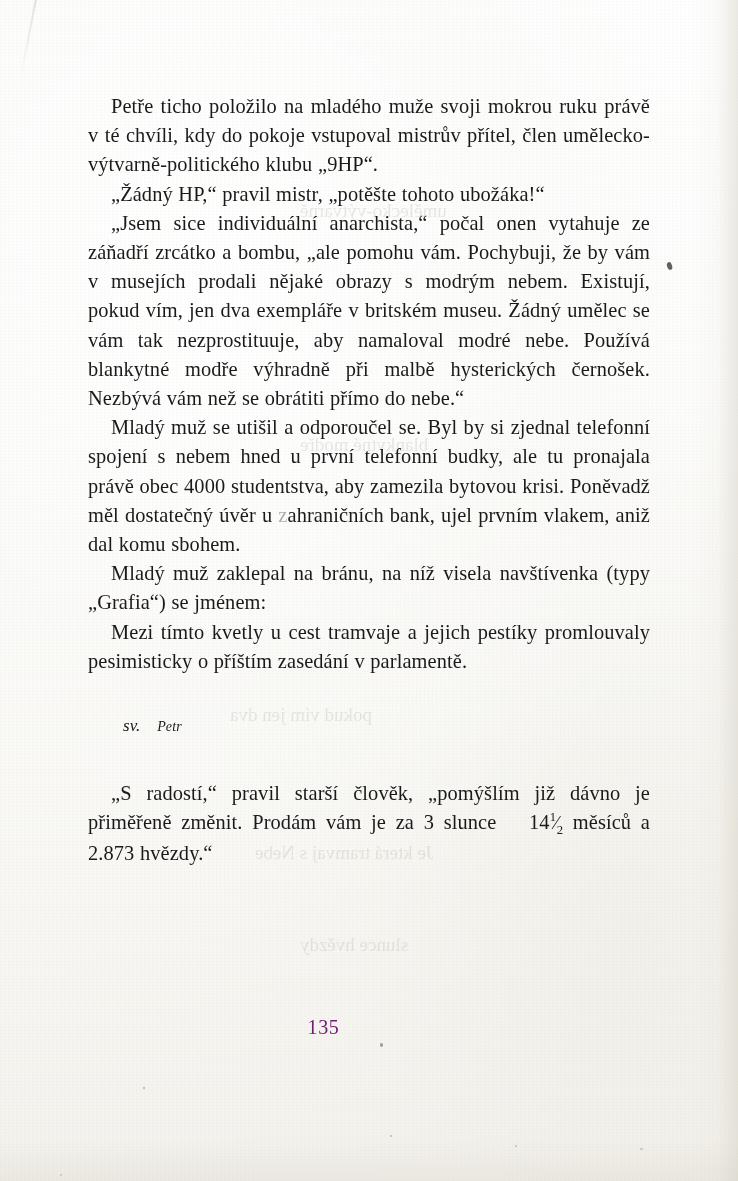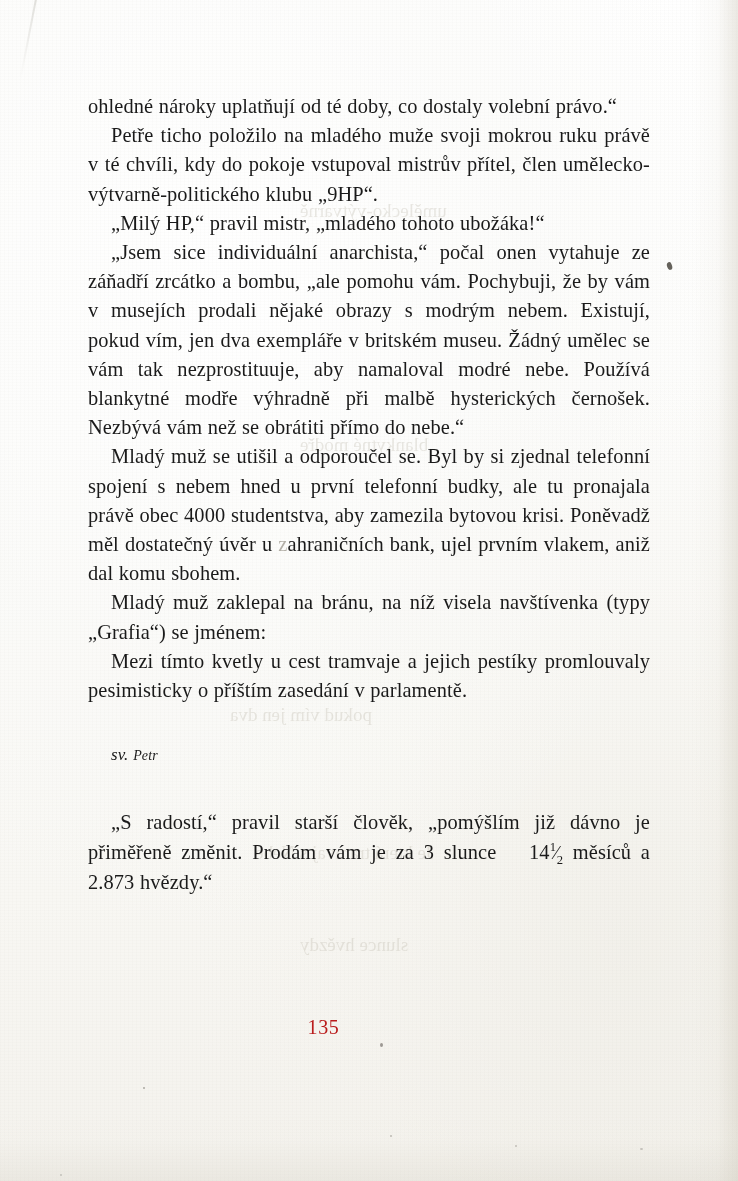--- a/index.html
+++ b/index.html
@@ -141,36 +141,36 @@
     opacity: 0.75;
   }
 
   
   .signature {
     margin: 0;
     text-align: center;
     font-style: italic;
     text-indent: 0;
   }
-  .sig-prefix { font-size: 17px; }
+  .sig-prefix { font-size: 17px; margin-left: 12px; }
   .sig-name { font-size: 14px; }
 
   .spacer-before-sig { height: 34px; }
   .spacer-after-sig { height: 38px; }
 
   
   .folio {
     position: absolute;
     left: 0;
     top: 1016px;
     width: 647px;
     text-align: center;
     font-size: 20px;
     letter-spacing: 0.6px;
-    color: #b91c1c;
+    color: #701a75;
   }
 
   
   .frac {
     display: inline-block;
     position: relative;
     white-space: nowrap;
     font-size: 1em;
   }
   .frac .num {
@@ -208,25 +208,24 @@
   <div class="speck speck-margin-right"></div>
   <div class="speck speck-a"></div>
   <div class="speck speck-b"></div>
   <div class="speck speck-c"></div>
   <div class="speck speck-d"></div>
   <div class="speck speck-e"></div>
   <div class="speck speck-f"></div>
 
   <div class="textblock">
 
-    <p class="para no-indent">ohledné nároky uplatňují od té doby, co dostaly volební právo.“</p>
 
     <p class="para">Petře ticho položilo na mladého muže svoji mokrou ruku právě v té chvíli, kdy do pokoje vstupoval mistrův přítel, člen umělecko-výtvarně-politického klubu „9HP“.</p>
 
-    <p class="para">„Milý HP,“ pravil mistr, „mladého tohoto ubožáka!“</p>
+    <p class="para">„Žádný HP,“ pravil mistr, „potěšte tohoto ubožáka!“</p>
 
     <p class="para">„Jsem sice individuální anarchista,“ počal onen vytahuje ze záňadří zrcátko a bombu, „ale pomohu vám. Pochybuji, že by vám v musejích prodali nějaké obrazy s modrým nebem. Existují, pokud vím, jen dva exempláře v britském museu. Žádný umělec se vám tak nezprostituuje, aby namaloval modré nebe. Používá blankytné modře výhradně při malbě hysterických černošek. Nezbývá vám než se obrátiti přímo do nebe.“</p>
 
     <p class="para"><span>Mladý muž se utišil a odporoučel se. Byl by si zjednal telefonní spojení s nebem hned u první telefonní budky, ale tu pronajala právě obec 4000 studentstva, aby zamezila bytovou krisi. Poněvadž měl dostatečný úvěr u </span><span class="faded">z</span><span>ahraničních bank, ujel prvním vlakem, aniž dal komu sbohem.</span></p>
 
     <p class="para">Mladý muž zaklepal na bránu, na níž visela navštívenka (typy „Grafia“) se jménem:</p>
 
     <p class="para">Mezi tímto kvetly u cest tramvaje a jejich pestíky promlouvaly pesimisticky o příštím zasedání v parlamentě.</p>
 
     <div class="spacer-before-sig"></div>

